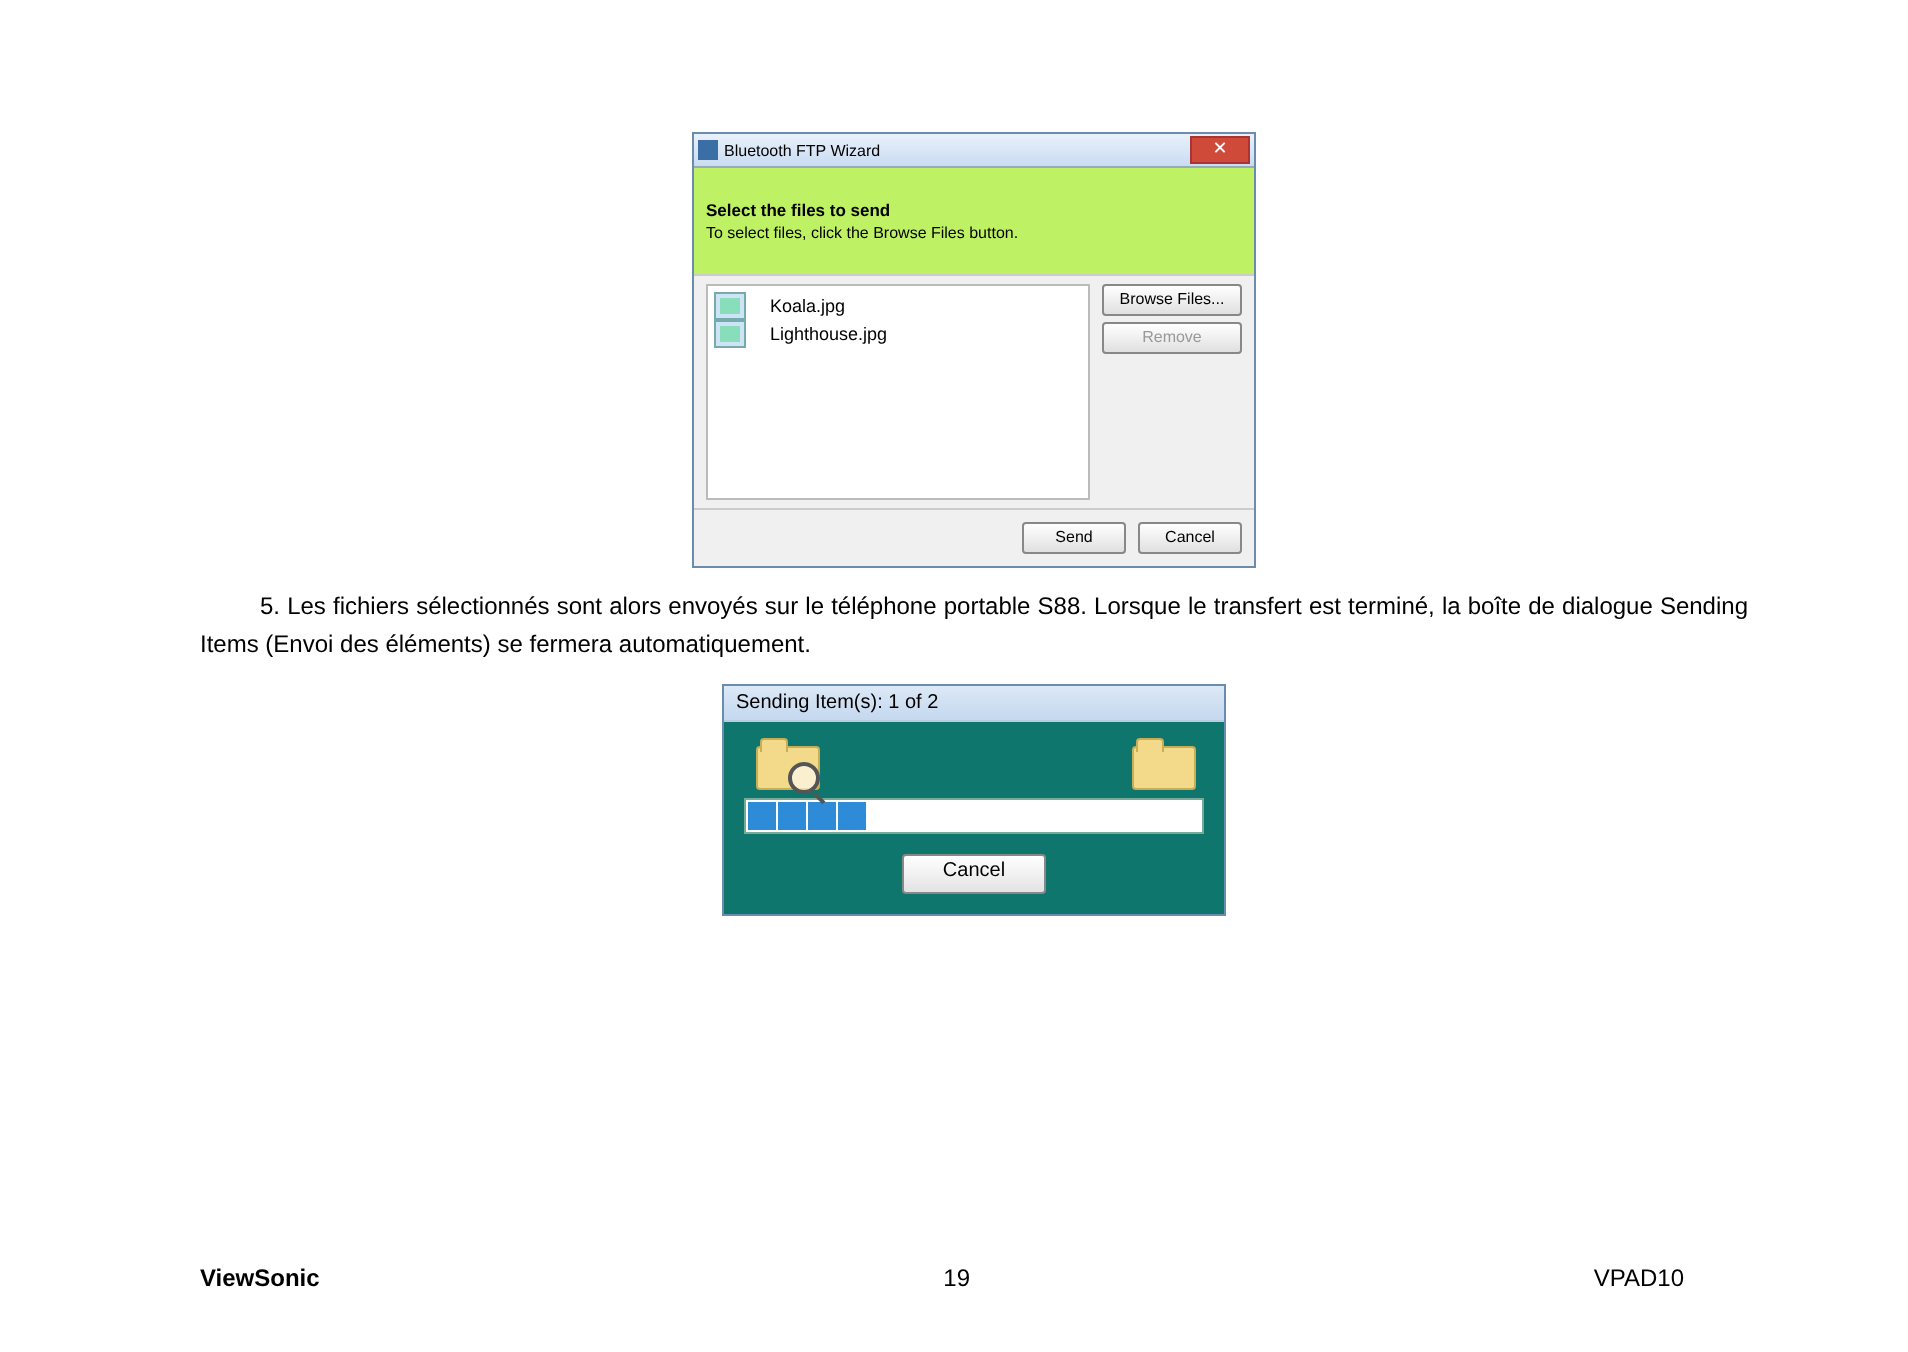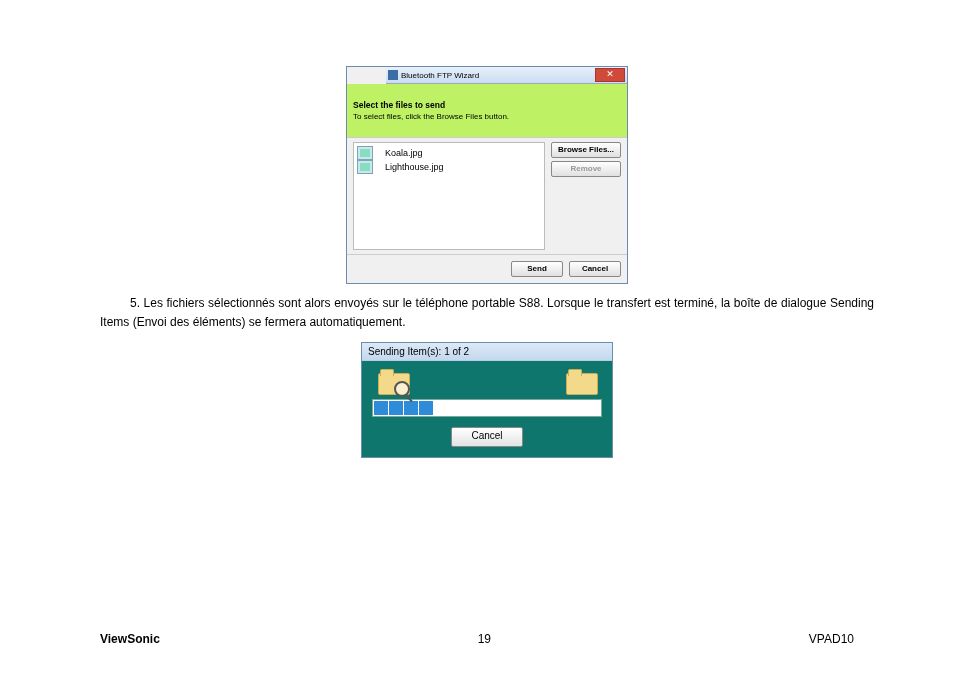--- a/index.html
+++ b/index.html
@@ -37,21 +37,20 @@
     background: #f0f0f0;
     font-size: 9px;
   }
   .win1-title {
     display: flex;
     align-items: center;
     height: 16px;
     background: linear-gradient(#e9f1fb,#c9dcf2);
     border-bottom: 1px solid #9ab;
     padding: 0 2px;
-    margin-left: 39px;
   }
   .win1-title .ico {
     width: 10px; height: 10px; background:#3a6ea5; margin-right:3px;
   }
   .win1-title .txt { flex:1; color:#000; font-size:8px;}
   .win1-title .close {
     width:28px; height:12px; background:#d04a3a; border:1px solid #a33;
     color:#fff; text-align:center; line-height:10px; font-size:9px;
   }
   .win1-band {
@@ -78,21 +77,21 @@
   .filelist .thumbico {
     width:14px; height:12px; background:#cde4f7; border:1px solid #7aa;
     position:relative;
   }
   .filelist .thumbico::after{
     content:""; position:absolute; inset:2px; background:#8db;
   }
   .sidebtns { width:70px; display:flex; flex-direction:column; gap:3px;}
   .btnsmall {
     height:14px; border:1px solid #888; background:linear-gradient(#fff,#e0e0e0);
-    font-size:8px; text-align:center; line-height:13px; border-radius:2px;font-weight:bold;
+    font-size:8px; text-align:center; line-height:13px; border-radius:2px;
   }
   .btnsmall.disabled { color:#999;}
   .win1-footer {
     display:flex; justify-content:flex-end; gap:6px;
     padding:6px; border-top:1px solid #ccc; background:#f0f0f0;
   }
   .win1-footer .btnsmall { width:50px;text-align:center;}
 
   
   .dlg2 {
@@ -134,21 +133,21 @@
   }
   .progress .seg { width:14px; background:#2e8bd8;}
   .progress .seg.empty { background:transparent;}
   .dlg2-btnrow { display:flex; justify-content:center; margin-top:10px;}
   .dlg2-btn {
     width:70px; height:18px; border:1px solid #888; background:linear-gradient(#fff,#e3e3e3);
     text-align:center; line-height:16px; font-size:10px; border-radius:2px;
   }
 
   .footer {
-    position:absolute; left:0; right:0; bottom:30px;
+    position:absolute; left:0; right:12px; bottom:30px;
     display:flex; justify-content:space-between;
     padding:0 100px 0 100px;
     font-size:12px;
   }
   .footer .brand { font-weight:bold;}
 </style>
 </head>
 <body>
 
 <div class="page">

